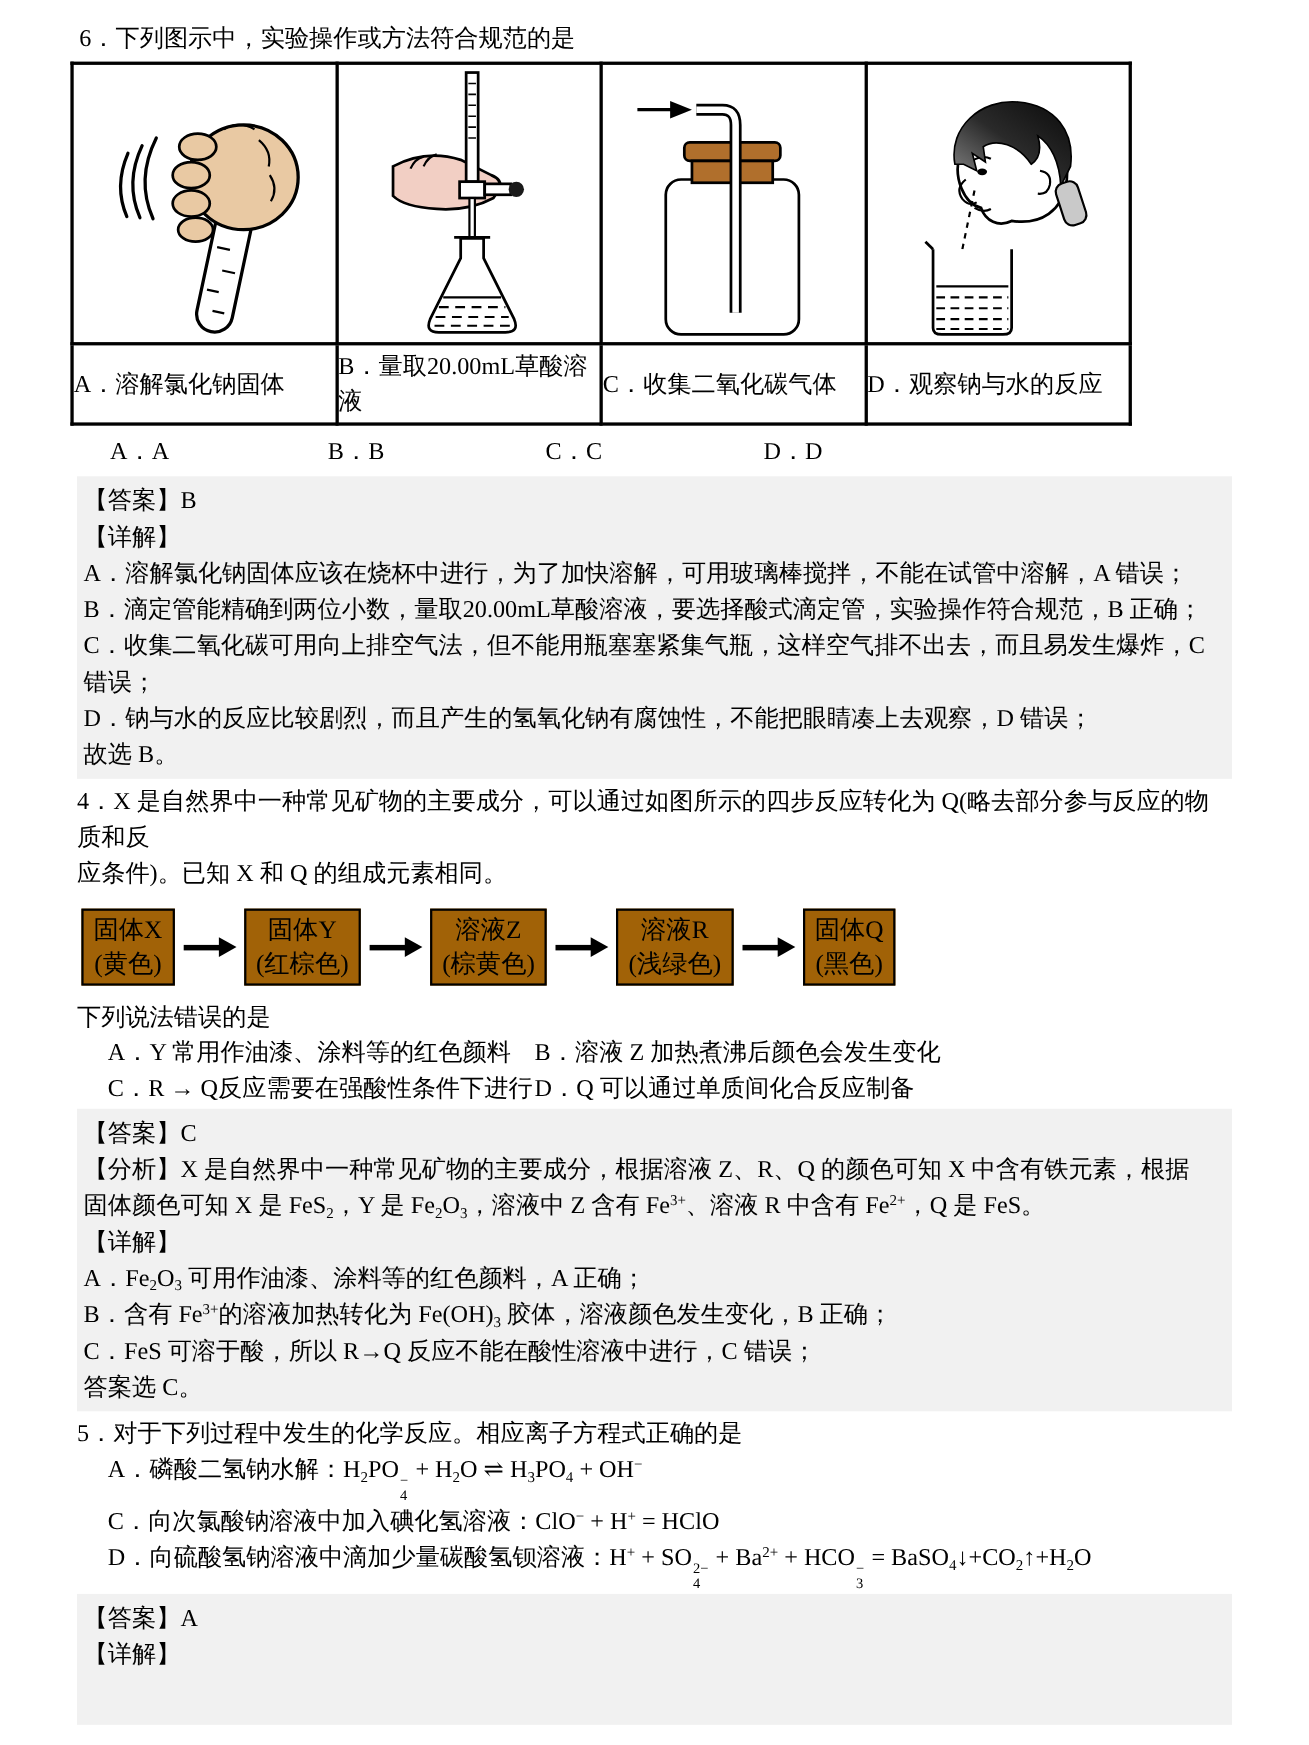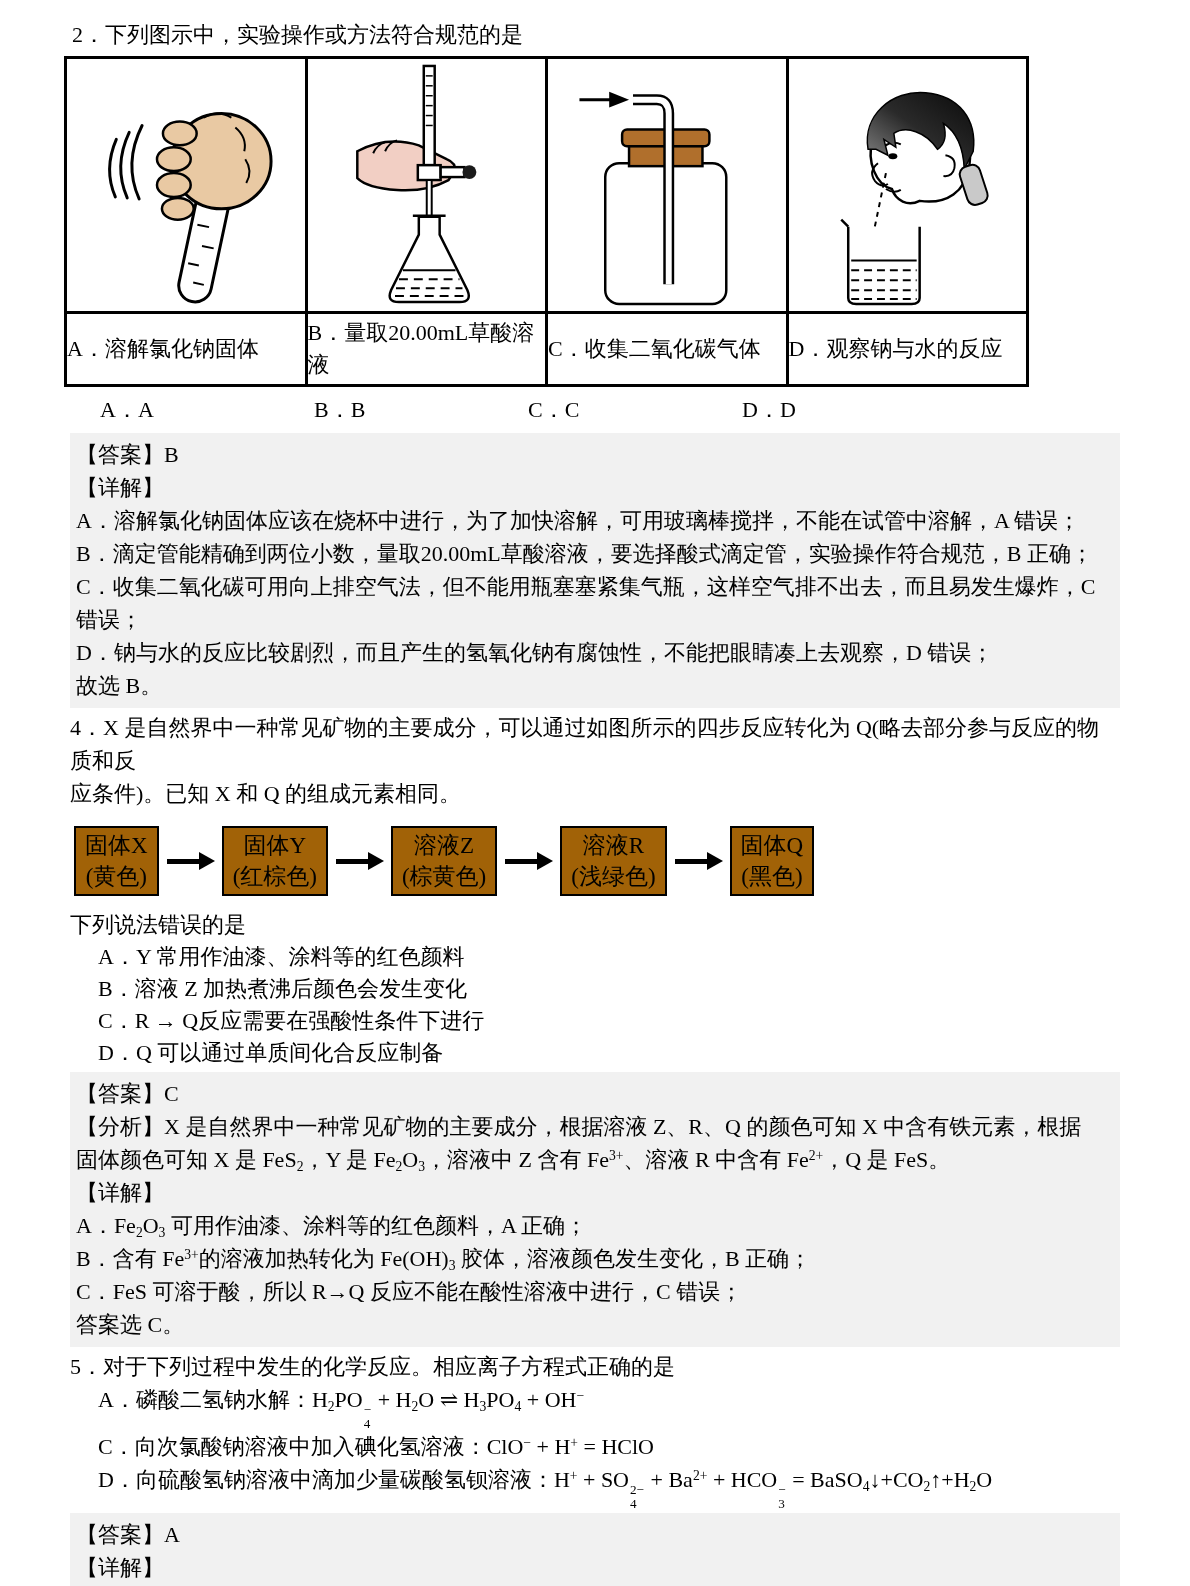--- a/index.html
+++ b/index.html
@@ -10,45 +10,45 @@
   
   .ans{background:var(--answer_bg,#f1f1f1);padding:5px 24px 6px 6px;margin:3px 0;}
   .ans .line{line-height:33px;}
   .ans-last{padding-bottom:48px;margin-bottom:0;}
   
   .qtable{border-collapse:collapse;table-layout:fixed;width:965px;margin:2px 0 2px -6px;}
   .qtable td{border:3px solid #000;padding:0;vertical-align:middle;background:#fff;}
   .fig-cell{height:252px;}
   svg.fig{display:block;width:100%;height:250px;}
   .lbl{padding:4px 10px;line-height:32px;height:70px;}
-  .q3opts{display:flex;padding-left:30px;margin:8px 0 8px;gap:16px;}
+  .q3opts{display:flex;padding-left:30px;margin:8px 0 8px;}
   .q3opts span{width:198px;line-height:30px;}
   
   .flow{display:flex;align-items:center;margin:16px 0 12px 4px;}
   .fbox{border:2.5px solid #000;text-align:center;padding:2px 9px;line-height:31px;font-size:23px;background:#a16207;}
   .farrow{width:33px;height:5px;background:#000;position:relative;margin:0 22px 0 8px;flex:none;}
   .farrow:after{content:"";position:absolute;right:-15px;top:-7px;border-left:16px solid #000;border-top:9.5px solid transparent;border-bottom:9.5px solid transparent;}
-  .q4row{display:flex;padding-left:28px;flex-direction:column;}
+  .q4row{display:flex;padding-left:28px;}
   .q4row .c1{width:388px;}
   .q4row > span{line-height:32px;}
   .q5opt{line-height:33px;padding-left:28px;}
   
   sub,sup{font-size:0.62em;line-height:0;}
   sub{vertical-align:-0.3em;}
   sup{vertical-align:0.55em;}
   .ss{display:inline-flex;flex-direction:column;font-size:0.6em;line-height:1.02;vertical-align:-0.55em;text-align:left;margin:0 1px;}
   .ss span{display:block;}
 </style>
 </head>
 <body>
 
 <div class="page">
 
   <section>
-    <div class="qtitle">2．下列图示中，实验操作或方法符合规范的是</div>
+    <div class="qtitle">6．下列图示中，实验操作或方法符合规范的是</div>
 
     <table class="qtable">
       <tbody>
           <tr>
         <td class="fig-cell">
 
           <svg class="fig" viewBox="0 0 200 252">
             <g stroke="#000" fill="none" stroke-width="3" stroke-linecap="round">
               <path d="M30,80 q-13,30 -1,58"></path>
               <path d="M43,73 q-16,34 -2,66"></path>

